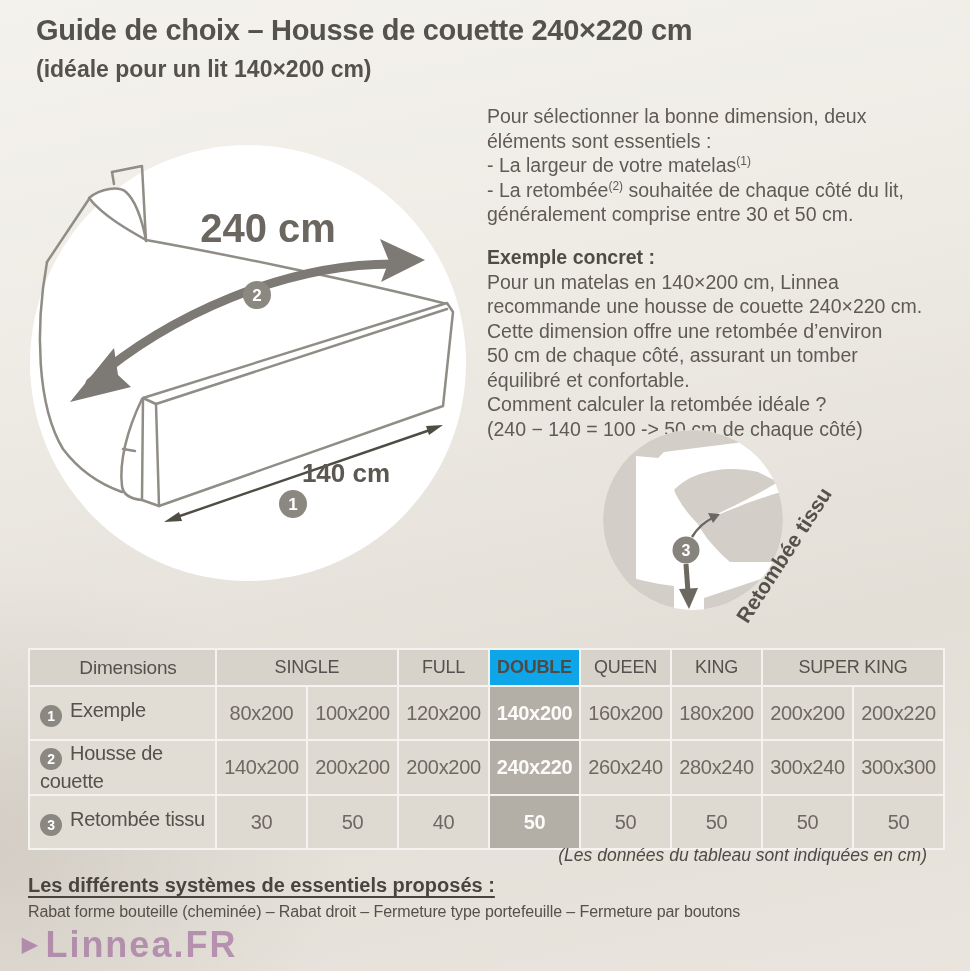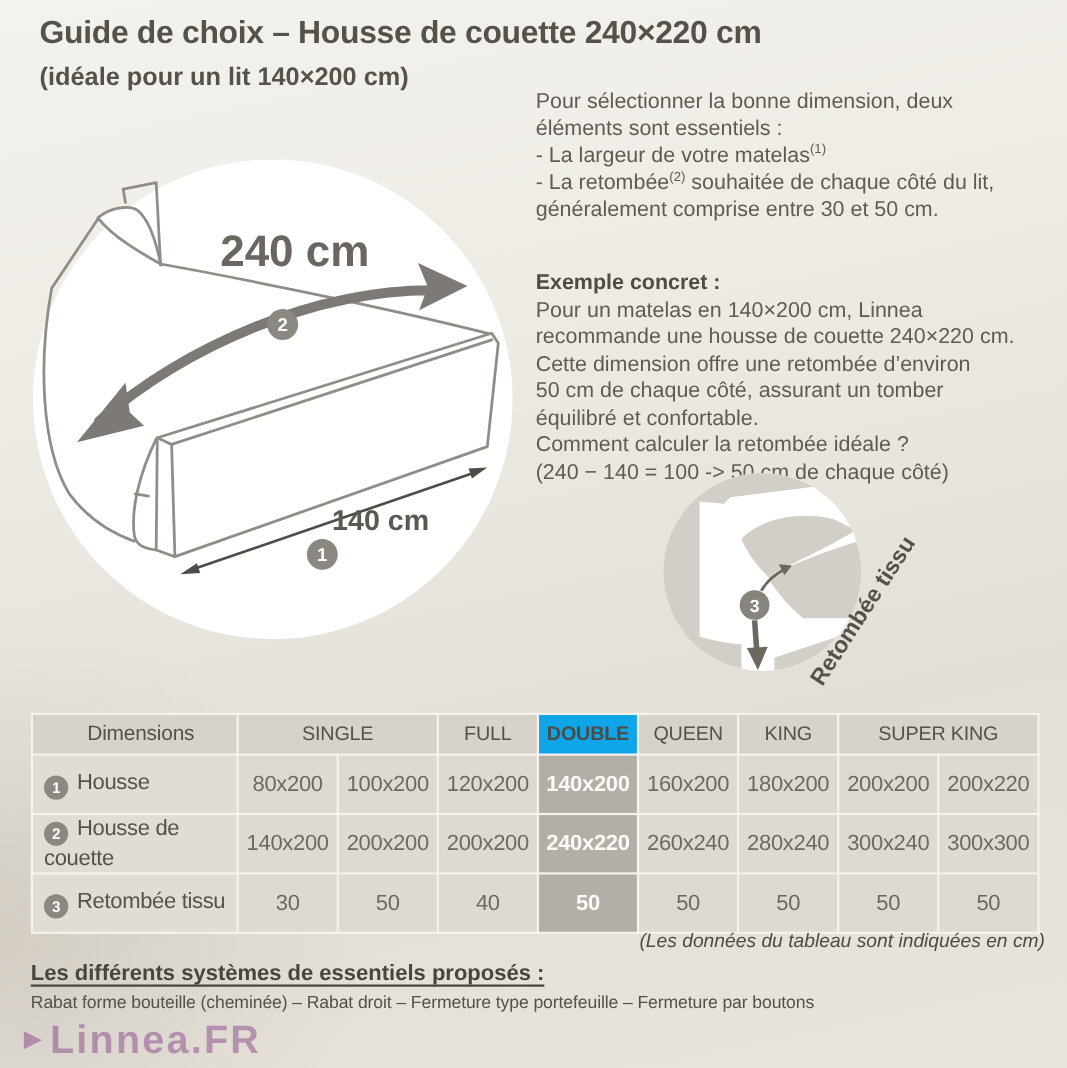--- a/index.html
+++ b/index.html
@@ -8,25 +8,25 @@
     font-family:"Liberation Sans",sans-serif;
     background:linear-gradient(168deg,#f4f2ed 0%,#efece6 30%,#e3dfd7 68%,#e9e5de 100%);
   }
   .shade{position:absolute;left:0;top:0;width:970px;height:971px;
     background:radial-gradient(55% 45% at 0% 88%, rgba(198,191,181,.55) 0%, rgba(198,191,181,0) 65%);
     pointer-events:none;}
   .abs{position:absolute;}
   .title{left:36px;top:14px;font-size:29px;font-weight:bold;color:#55514b;letter-spacing:-0.3px;}
   .subtitle{left:36px;top:56px;font-size:23px;font-weight:bold;color:#55514b;}
   .txt{font-size:19.5px;line-height:24.5px;color:#5f5a54;}
-  .intro{left:487px;top:80px;width:480px;}
+  .intro{left:487px;top:104px;width:480px;}
   .example{left:487px;top:217px;width:480px;margin-top:28px;}
   .bold-line{font-weight:bold;color:#4f4b45;}
   sup{font-size:12px;line-height:0;}
-  .note{right:20px;top:845px;font-style:italic;font-size:17.5px;color:#4e4a44;}
+  .note{right:43px;top:845px;font-style:italic;font-size:17.5px;color:#4e4a44;}
   .closure-head{left:28px;top:874px;font-size:20px;font-weight:600;color:#48443e;
     text-decoration:underline;text-underline-offset:4px;}
   .closure-text{left:28px;top:903px;font-size:16px;color:#54504a;white-space:nowrap;letter-spacing:-0.1px;}
   .watermark{left:22px;top:924px;font-size:36px;font-weight:bold;color:#701a75;opacity:.38;letter-spacing:2px;}
   .watermark .tri{font-size:20px;vertical-align:6px;margin-right:6px;}
 
   table.dims{position:absolute;left:28px;top:648px;width:917px;
     border-collapse:separate;border-spacing:2px;background:#f5f3ef;table-layout:fixed;}
   table.dims th{height:33px;font-size:18px;font-weight:normal;color:#55514b;background:#d7d2ca;text-align:center;letter-spacing:-0.2px;}
   table.dims th.lab{text-align:center;padding-left:12px;font-size:19px;}
@@ -139,21 +139,21 @@
       <tr>
     <th class="lab">Dimensions</th>
     <th colspan="2">SINGLE</th>
     <th>FULL</th>
     <th class="hlh">DOUBLE</th>
     <th>QUEEN</th>
     <th>KING</th>
     <th colspan="2">SUPER KING</th>
   </tr>
   <tr>
-    <td class="lab"><span class="b">1</span><span>Housse</span></td>
+    <td class="lab"><span class="b">1</span><span>Exemple</span></td>
     <td>80x200</td>
     <td>100x200</td>
     <td>120x200</td>
     <td class="hl">140x200</td>
     <td>160x200</td>
     <td>180x200</td>
     <td>200x200</td>
     <td>200x220</td>
   </tr>
   <tr>

